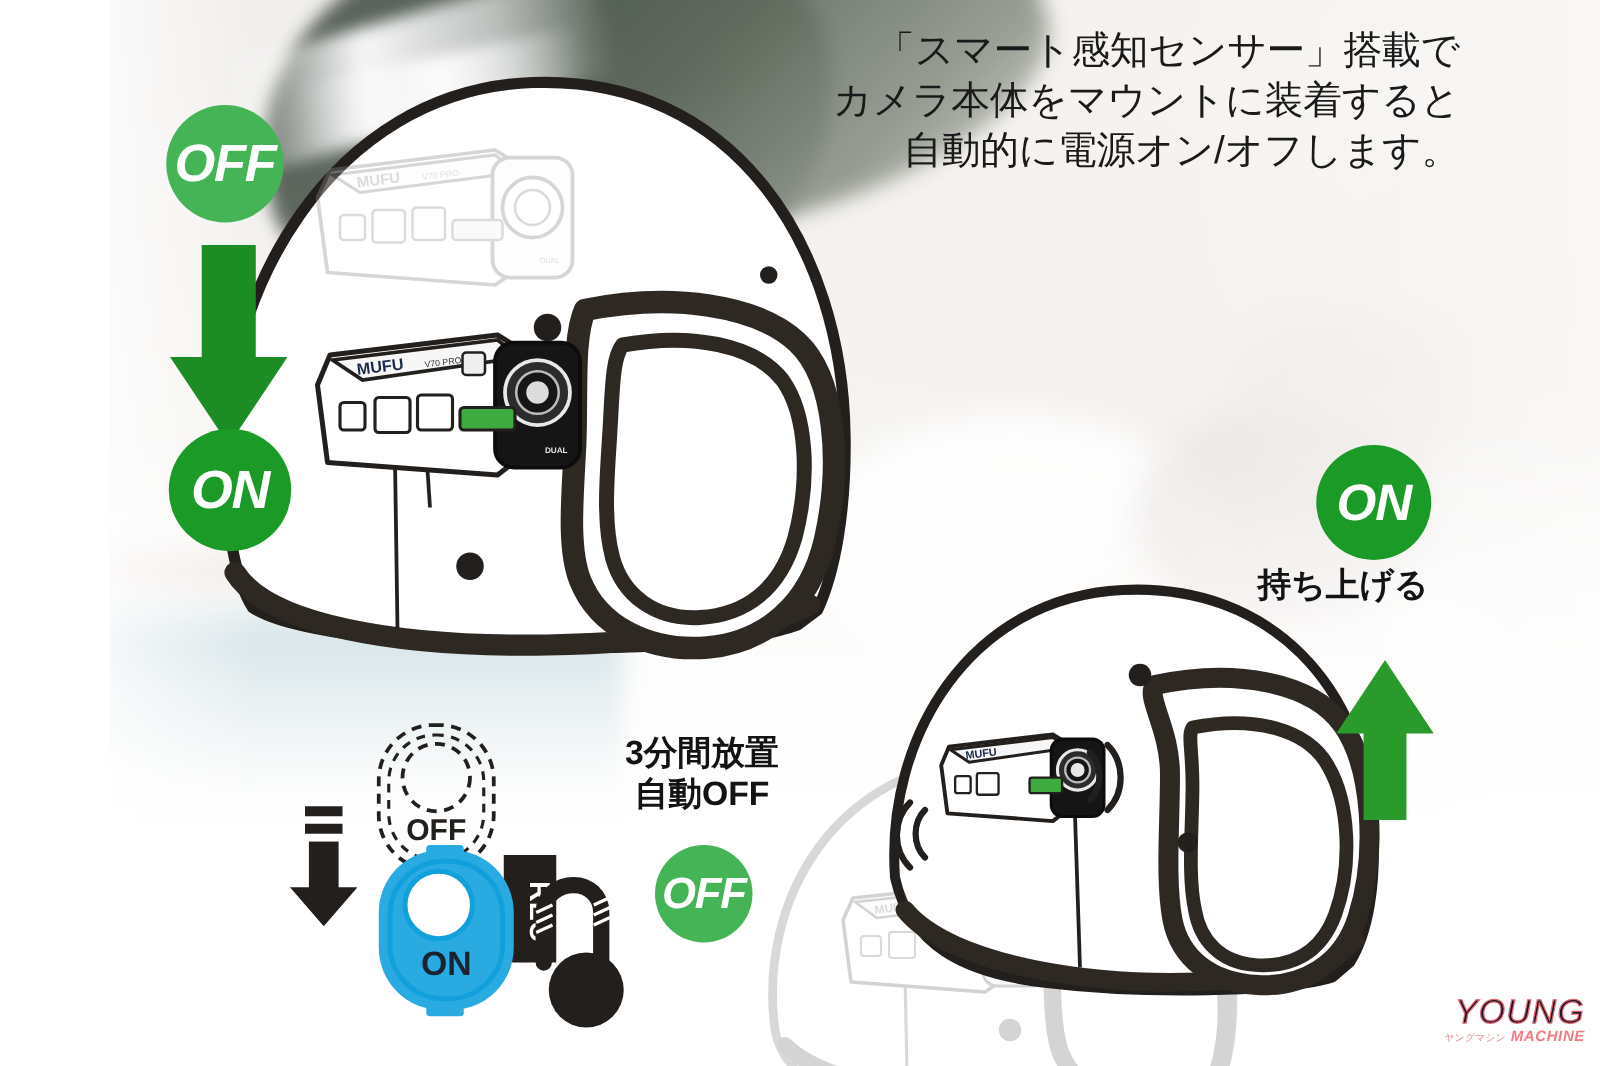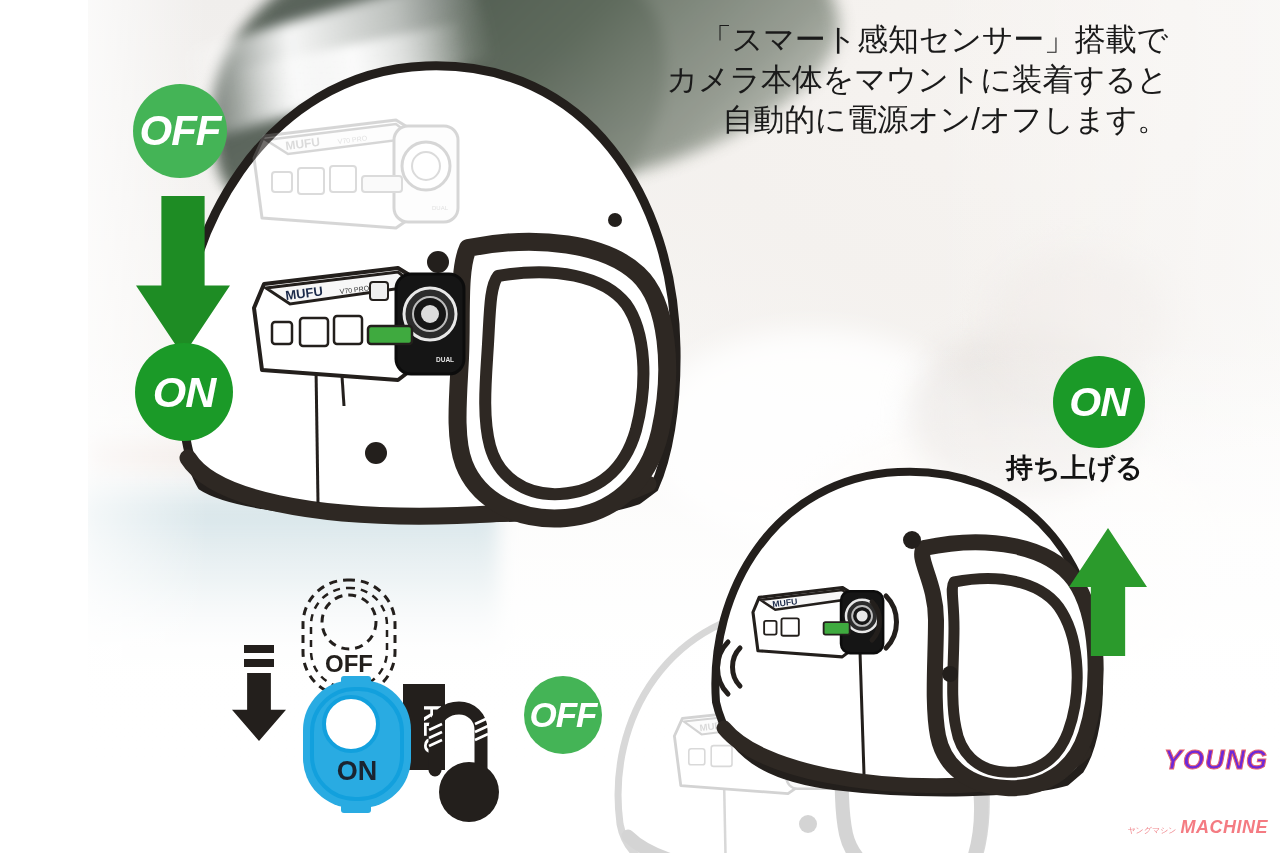--- a/index.html
+++ b/index.html
@@ -193,29 +193,29 @@
 
   
   .ym-logo {
     position: absolute;
     right: 12px; bottom: 14px;
     width: 146px; height: 40px;
     display: flex; flex-direction: column; align-items: flex-end; justify-content: flex-end;
   }
   .ym-row { display: flex; align-items: baseline; gap: 4px; }
   .ym-young {
-    font-size: 27px; font-weight: 700; font-style: italic;
-    color: #6d28d9; letter-spacing: 1px;
+    font-size: 27px; font-weight: 400; font-style: italic;
+    color: #0f172a; letter-spacing: 1px;
     -webkit-text-stroke: 1px #e8646d;
     line-height: 1;
   }
   .ym-sub { font-size: 8px; color: #f0898f; letter-spacing: 0px; line-height: 1; font-family: Liberation Mono, monospace; }
   .ym-machine {
-    font-size: 18px; font-weight: 800; font-style: italic;
-    color: #f47b82; letter-spacing: 0.5px; line-height: 1; margin-top: 44px;
+    font-size: 12px; font-weight: 800; font-style: italic;
+    color: #f47b82; letter-spacing: 0.5px; line-height: 1;
   }
   .ym-bar { width: 146px; height: 3px; background: #2a2a2a; margin-top: 3px; }
 
   svg { display: block; overflow: visible; }
 </style>
 </head>
 <body>
 
 <div id="stage">
 
@@ -445,20 +445,24 @@
   </div>
 
   <div class="badge off-top">OFF</div>
   <div class="badge on-left">ON</div>
   <div class="badge on-right">ON</div>
   <div class="badge off-mid">OFF</div>
 
   <div class="lbl lift">
     <span class="ln">持ち上げる</span>
   </div>
+  <div class="lbl idle">
+    <span class="ln">3分間放置</span>
+    <span class="ln">自動OFF</span>
+  </div>
 
   <div class="ym-logo">
     <div class="ym-row">
       <span class="ym-young">YOUNG</span>
     </div>
     <div class="ym-row">
       <span class="ym-sub">ヤングマシン</span>
       <span class="ym-machine">MACHINE</span>
     </div>
     <div class="ym-bar"></div>

